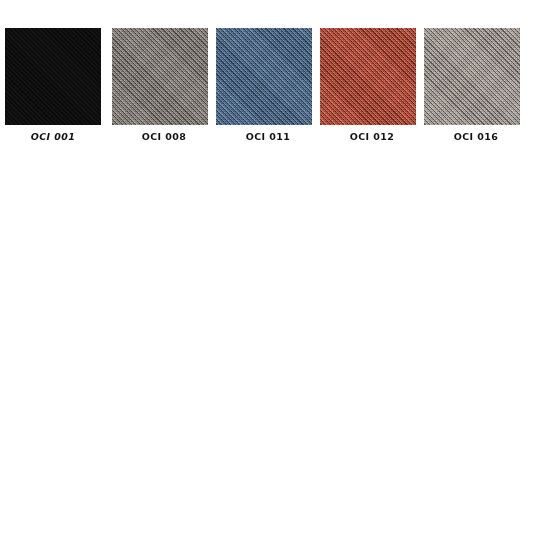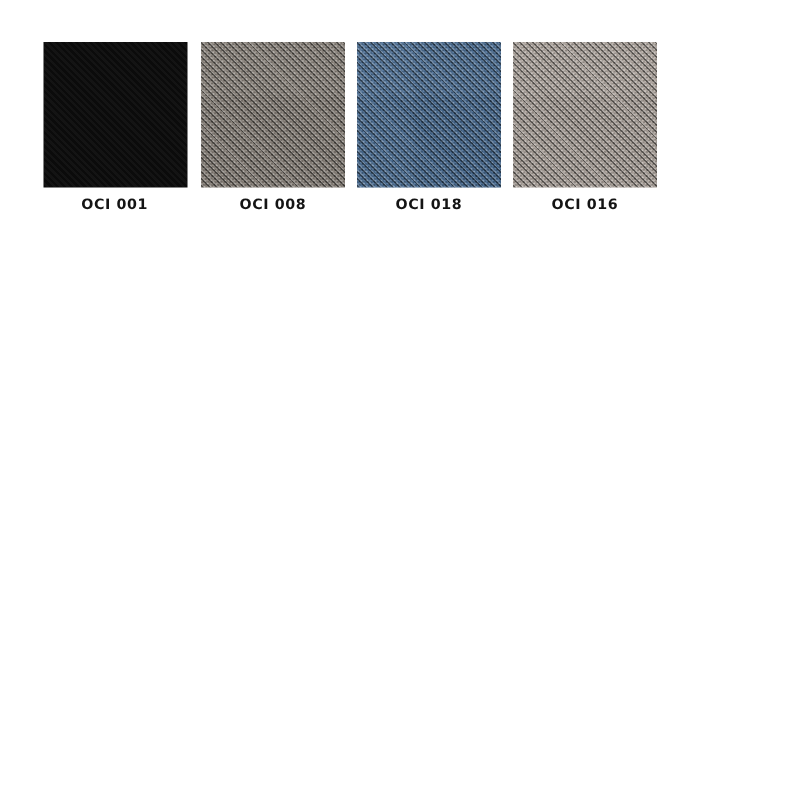--- a/index.html
+++ b/index.html
@@ -23,24 +23,23 @@
     width: 534px;
     height: 160px;
     display: flex;
     align-items: flex-start;
   }
 
   .swatch-cell {
     width: 104px;
     display: flex;
     flex-direction: column;
-    align-items: center;
     flex: 0 0 auto;
   }
-  .swatch-cell.first { width: 107px; align-items: center; padding-left: 23px; }
+  .swatch-cell.first { width: 107px; align-items: flex-start; padding-left: 5px; font-style: italic; }
 
   .swatch-chip {
     width: 96px;
     height: 97px;
     margin-top: 28px;
     position: relative;
     overflow: hidden;
     background-color: #cccccc;
   }
 
@@ -133,21 +132,29 @@
         <div class="weave l3"></div>
       </div>
       <div class="swatch-label">OCI 008</div>
     </div>
     <div class="swatch-cell">
       <div class="swatch-chip" style="background-color: rgb(74, 110, 150);">
         <div class="weave l1"></div>
         <div class="weave l2"></div>
         <div class="weave l3"></div>
       </div>
-      <div class="swatch-label">OCI 018</div>
+      <div class="swatch-label">OCI 011</div>
+    </div>
+    <div class="swatch-cell">
+      <div class="swatch-chip" style="background-color: rgb(200, 71, 47);">
+        <div class="weave l1"></div>
+        <div class="weave l2"></div>
+        <div class="weave l3"></div>
+      </div>
+      <div class="swatch-label">OCI 012</div>
     </div>
     <div class="swatch-cell">
       <div class="swatch-chip" style="background-color: rgb(181, 172, 164);">
         <div class="weave l1"></div>
         <div class="weave l2"></div>
         <div class="weave l3"></div>
       </div>
       <div class="swatch-label">OCI 016</div>
     </div>
   </div>

